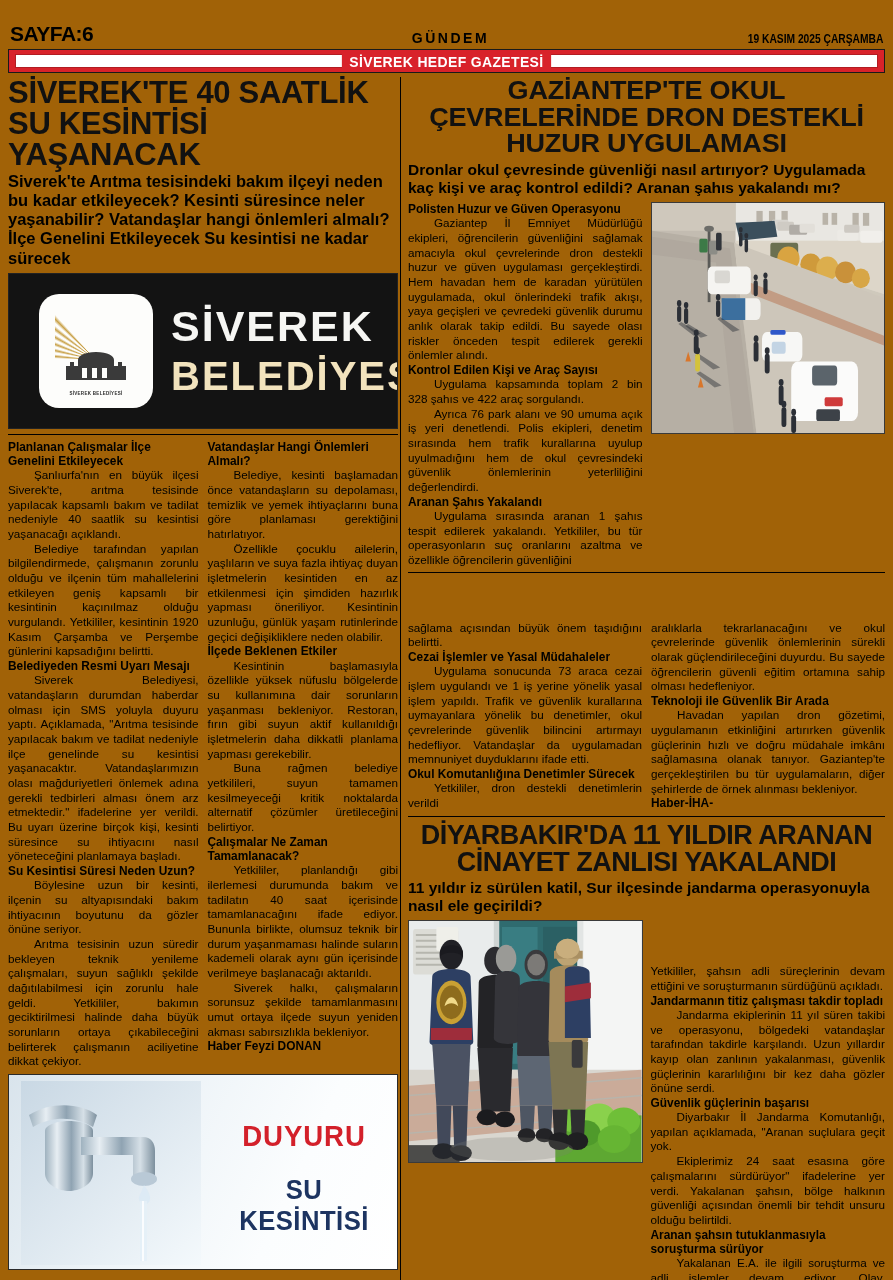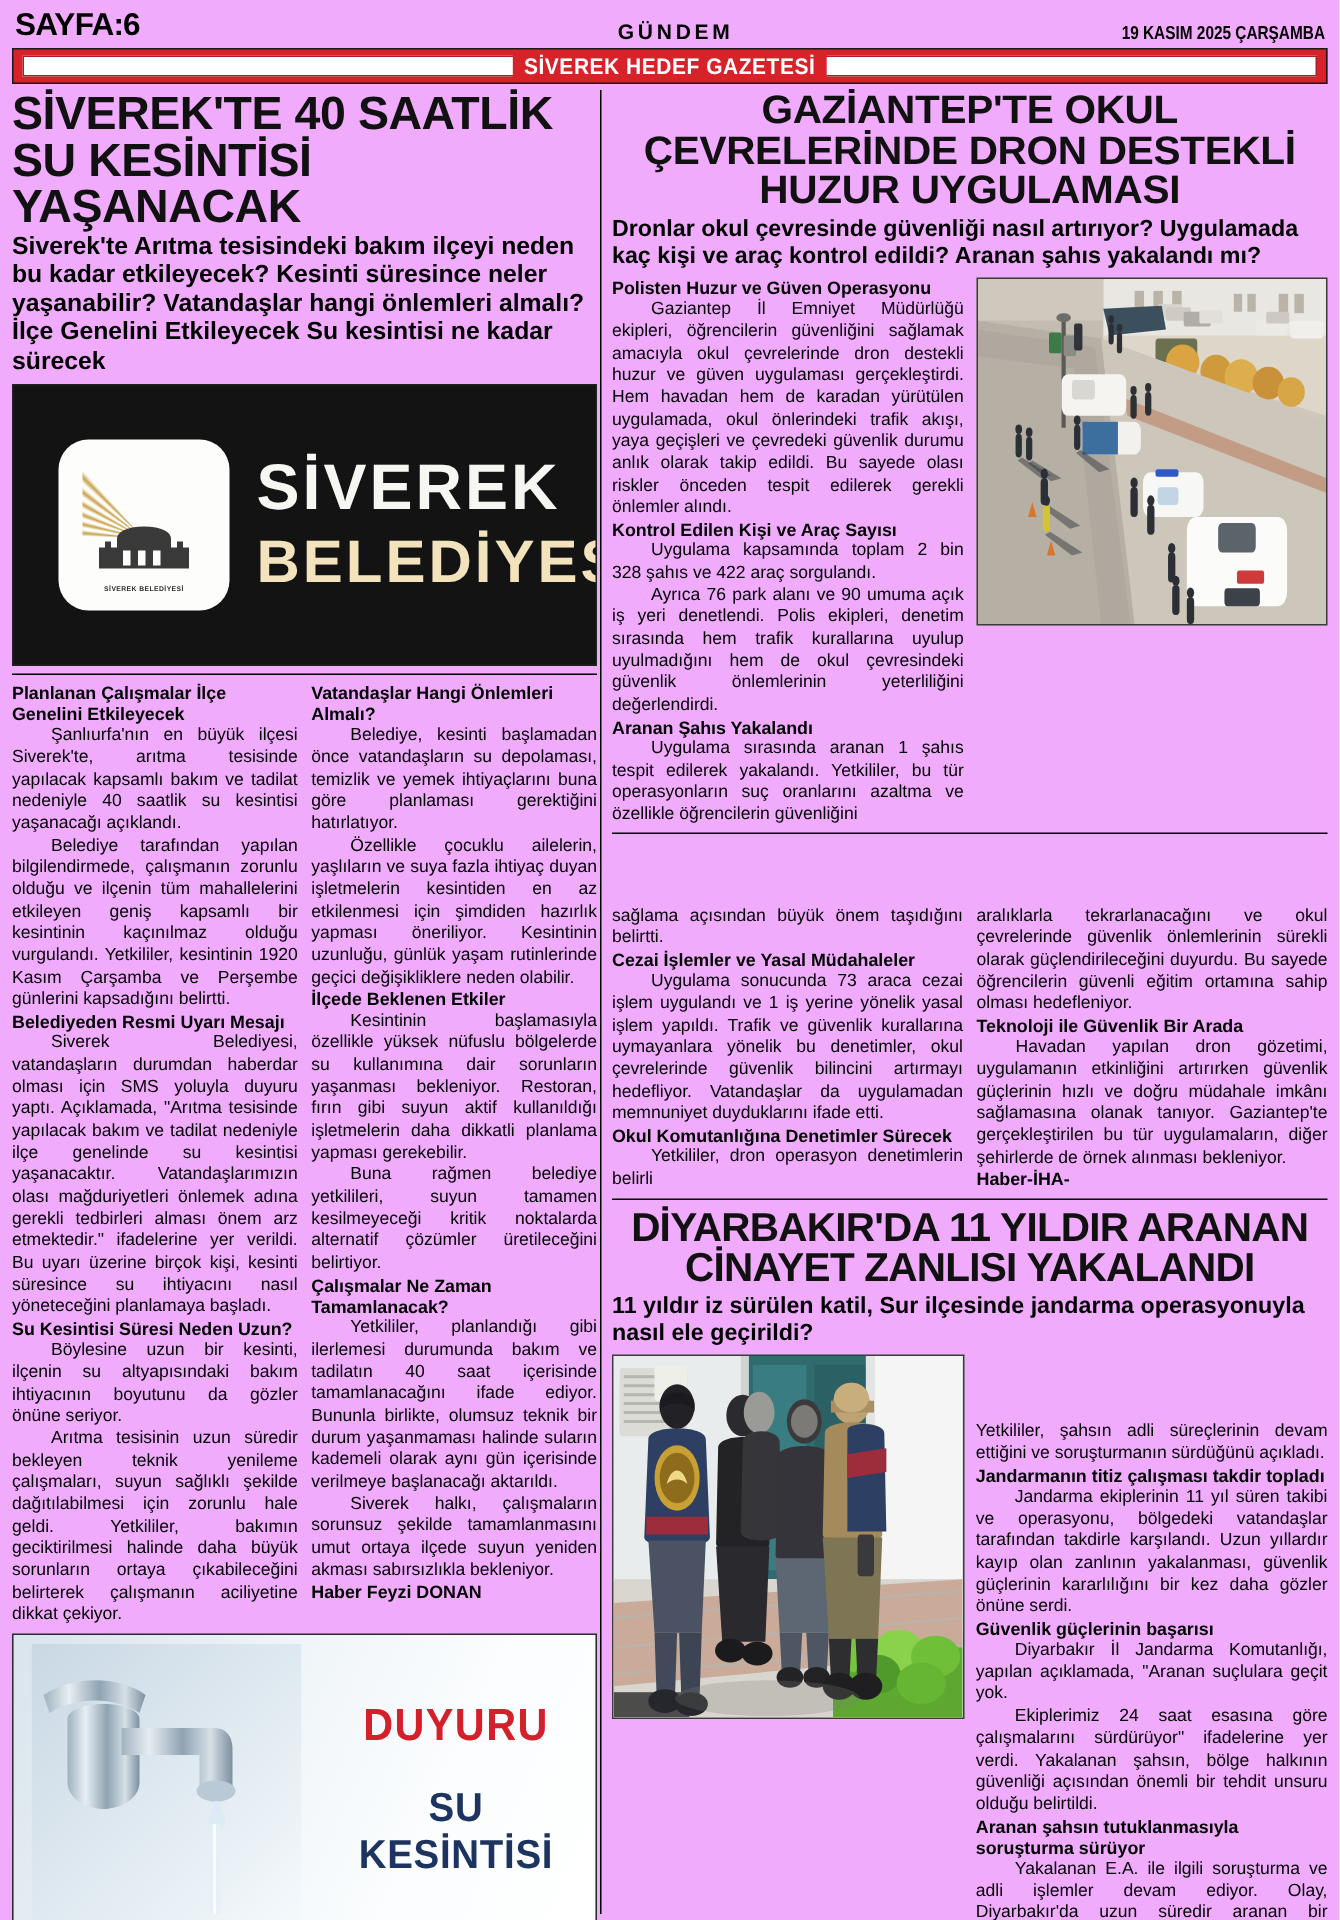--- a/index.html
+++ b/index.html
@@ -7,22 +7,22 @@
   html, body {
     width: 893px; height: 1280px;
     background: #ffffff;
     font-family: "Liberation Sans", sans-serif;
     color: #000;
     overflow: hidden;
   }
   .page {
     position: relative;
     width: 893px; height: 1280px;
-    background: #f0abfc;
-    padding: 3px 8px 0 8px;
+    background: #a16207;
+    padding: 20px 8px 0 8px;
   }
 
   
   .masthead {
     display: flex; align-items: flex-end; justify-content: space-between;
     height: 26px; padding: 0 2px;
   }
   .page-no {
     font-size: 21px; font-weight: 700; letter-spacing: -.5px;
     font-family: "Liberation Sans", sans-serif;
@@ -122,21 +122,21 @@
   .bodycol h3 {
     font-size: 11.9px; font-weight: 700; line-height: 1.2;
     text-align: left; margin: 0;
   }
 
   
   .imgbox { position: relative; overflow: hidden; border: 1px solid #222; }
 
   
   .bel-img {
-    height: 188px; background: #131313;
+    height: 156px; background: #131313;
     display: flex; align-items: center; gap: 18px;
     padding-left: 30px; margin: 3px 0 5px 0;
   }
   .bel-logo {
     width: 114px; height: 114px; border-radius: 20px;
     background: #fdfdfb; position: relative; flex: none;
     display: flex; align-items: center; justify-content: center;
   }
   .bel-logo .sun {
     position: absolute; top: 16px; left: 50%; transform: translateX(-50%);
@@ -498,21 +498,21 @@
       </div>
 
       <div class="hrule thin"></div>
 
       <div class="bodycols">
         <div class="bodycol">
           <p class="noindent">sağlama açısından büyük önem taşıdığını belirtti.</p>
           <h3>Cezai İşlemler ve Yasal Müdahaleler</h3>
           <p>Uygulama sonucunda 73 araca cezai işlem uygulandı ve 1 iş yerine yönelik yasal işlem yapıldı. Trafik ve güvenlik kurallarına uymayanlara yönelik bu denetimler, okul çevrelerinde güvenlik bilincini artırmayı hedefliyor. Vatandaşlar da uygulamadan memnuniyet duyduklarını ifade etti.</p>
           <h3>Okul Komutanlığına Denetimler Sürecek</h3>
-          <p>Yetkililer, dron operasyon denetimlerin belirli</p>
+          <p>Yetkililer, dron destekli denetimlerin verildi</p>
         </div>
         <div class="bodycol">
           <p class="noindent">aralıklarla tekrarlanacağını ve okul çevrelerinde güvenlik önlemlerinin sürekli olarak güçlendirileceğini duyurdu. Bu sayede öğrencilerin güvenli eğitim ortamına sahip olması hedefleniyor.</p>
           <h3>Teknoloji ile Güvenlik Bir Arada</h3>
           <p>Havadan yapılan dron gözetimi, uygulamanın etkinliğini artırırken güvenlik güçlerinin hızlı ve doğru müdahale imkânı sağlamasına olanak tanıyor. Gaziantep'te gerçekleştirilen bu tür uygulamaların, diğer şehirlerde de örnek alınması bekleniyor.</p>
           <h3>Haber-İHA-</h3>
         </div>
       </div>
 
       <div class="hrule"></div>

